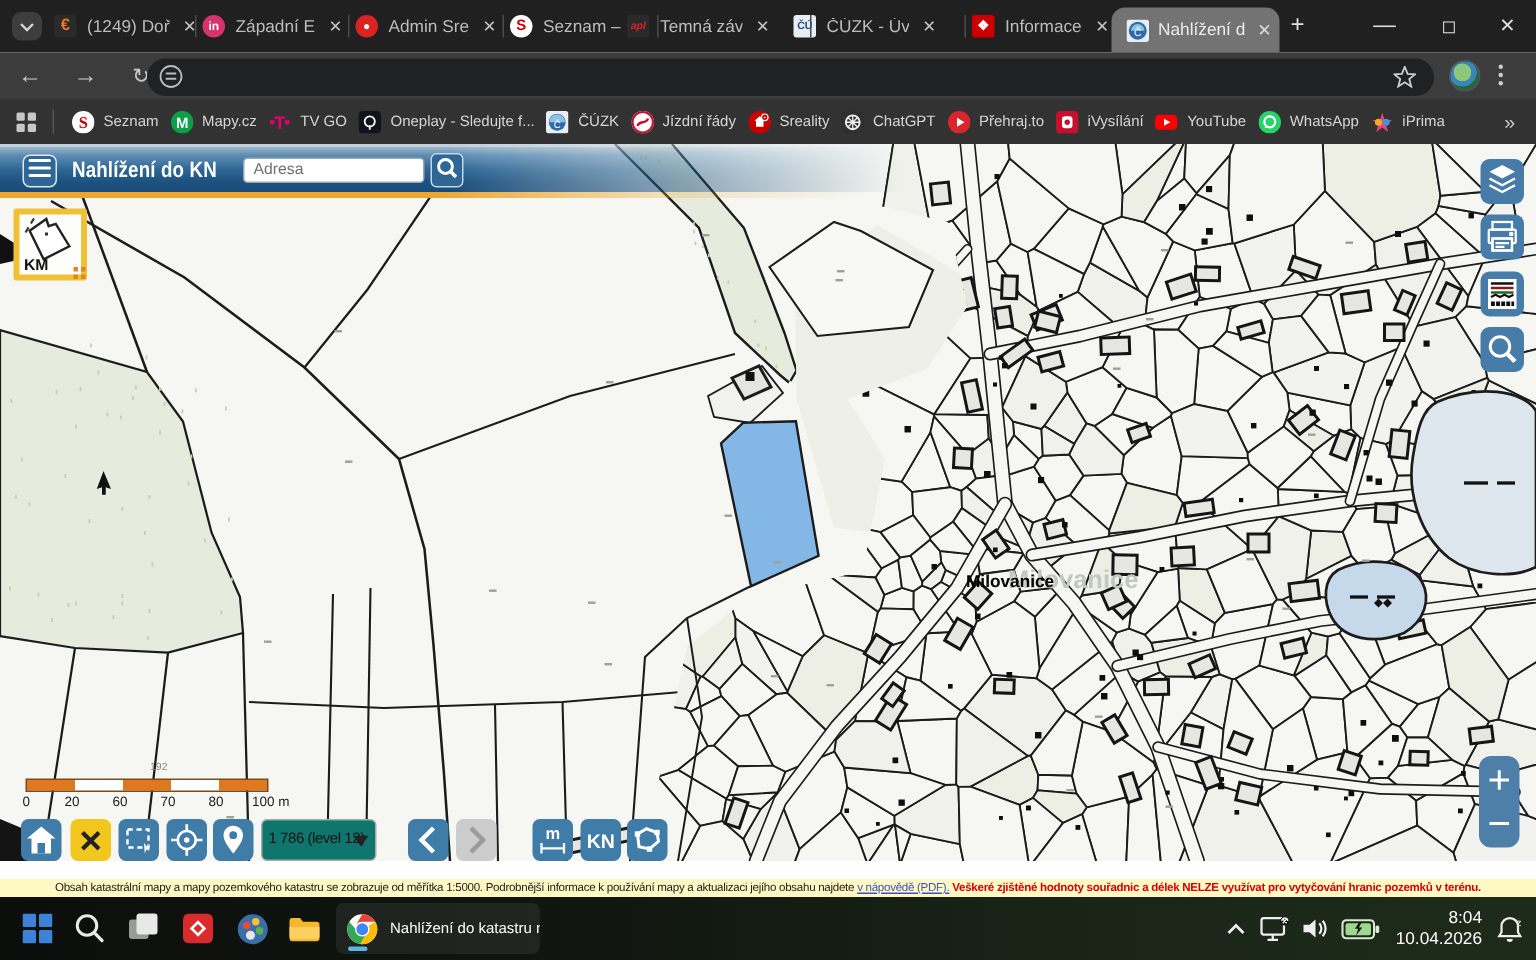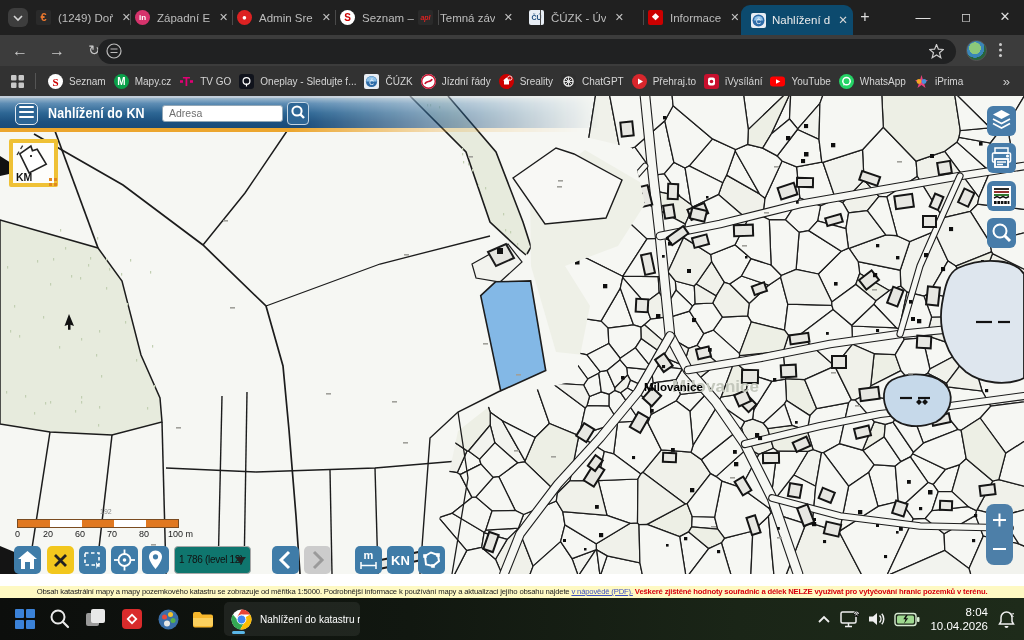--- a/index.html
+++ b/index.html
@@ -6,21 +6,21 @@
   html,body { width:1024px; height:640px; overflow:hidden; font-family:"Liberation Sans", sans-serif; }
   #stage { position:relative; width:1024px; height:640px; background:#fff; }
 
   #tabstrip { position:absolute; left:0; top:0; width:1024px; height:35px; background:#202020; }
   .tsearch { position:absolute; left:8px; top:8px; width:20px; height:19px; background:#3d3d3d; border-radius:6px; }
   .tab { position:absolute; top:0; height:35px; display:flex; align-items:center; color:#bcbcbc; font-size:11.5px; white-space:nowrap; }
   .tab .fav { width:15px; height:15px; border-radius:50%; margin-right:7px; flex:0 0 auto; font-size:9px; line-height:15px; text-align:center; color:#fff; font-weight:bold; display:inline-block; }
   .tab .ttl { overflow:hidden; max-width:66px; display:inline-block; }
   .tab .x { color:#c4c4c4; font-size:11px; margin-left:9px; }
   .tabsep { position:absolute; top:10px; width:1px; height:15px; background:#4a4a4a; }
-  #activetab { position:absolute; left:741px; top:5px; width:112px; height:30px; background:#0c4a6e; border-radius:9px 9px 0 0; color:#ececec; font-size:11.5px; display:flex; align-items:center; padding-left:10px; }
+  #activetab { position:absolute; left:741px; top:5px; width:112px; height:30px; background:#737373; border-radius:9px 9px 0 0; color:#ececec; font-size:11.5px; display:flex; align-items:center; padding-left:10px; }
   .winbtn { position:absolute; top:0; height:34px; width:46px; color:#dfdfdf; text-align:center; line-height:34px; font-size:15px; font-family:"Liberation Sans"; }
 
   #toolbar { position:absolute; left:0; top:35px; width:1024px; height:31px; background:#3c3c3c; }
   .navic { position:absolute; top:3px; color:#c9c9c9; font-size:16px; width:26px; height:26px; text-align:center; line-height:25px; }
   #omni { position:absolute; left:98px; top:3.5px; width:858px; height:25px; background:#202122; border-radius:13px; color:#e2e2e2; font-size:12.3px; letter-spacing:-0.6px; line-height:25px; white-space:nowrap; overflow:hidden; }
   #avatar { position:absolute; left:966px; top:5px; width:21px; height:21px; border-radius:50%; background:radial-gradient(circle at 42% 38%, #8cc87a 0 36%, #3a86b8 37% 58%, #27653c 59%); border:1px solid #555; }
 
   #bookmarks { position:absolute; left:0; top:66px; width:1024px; height:30px; background:#323232; display:flex; align-items:center; color:#d5d5d5; font-size:10px; }
   .bm { display:flex; align-items:center; margin-right:8px; white-space:nowrap; }
 

